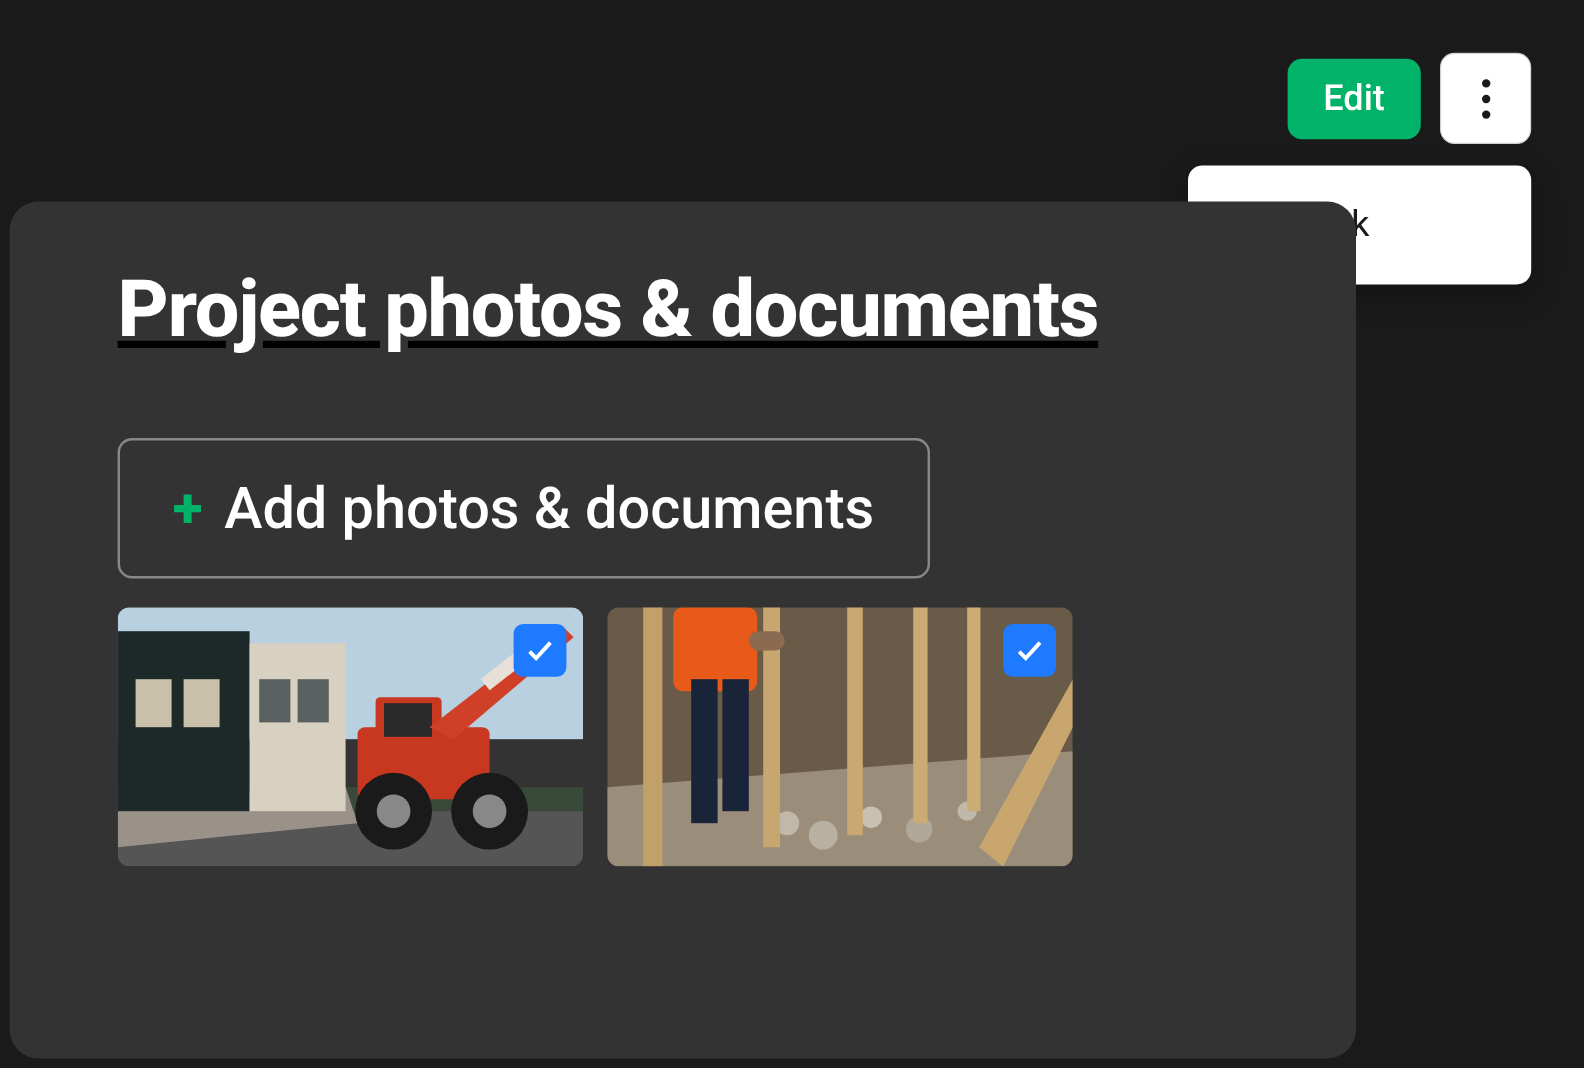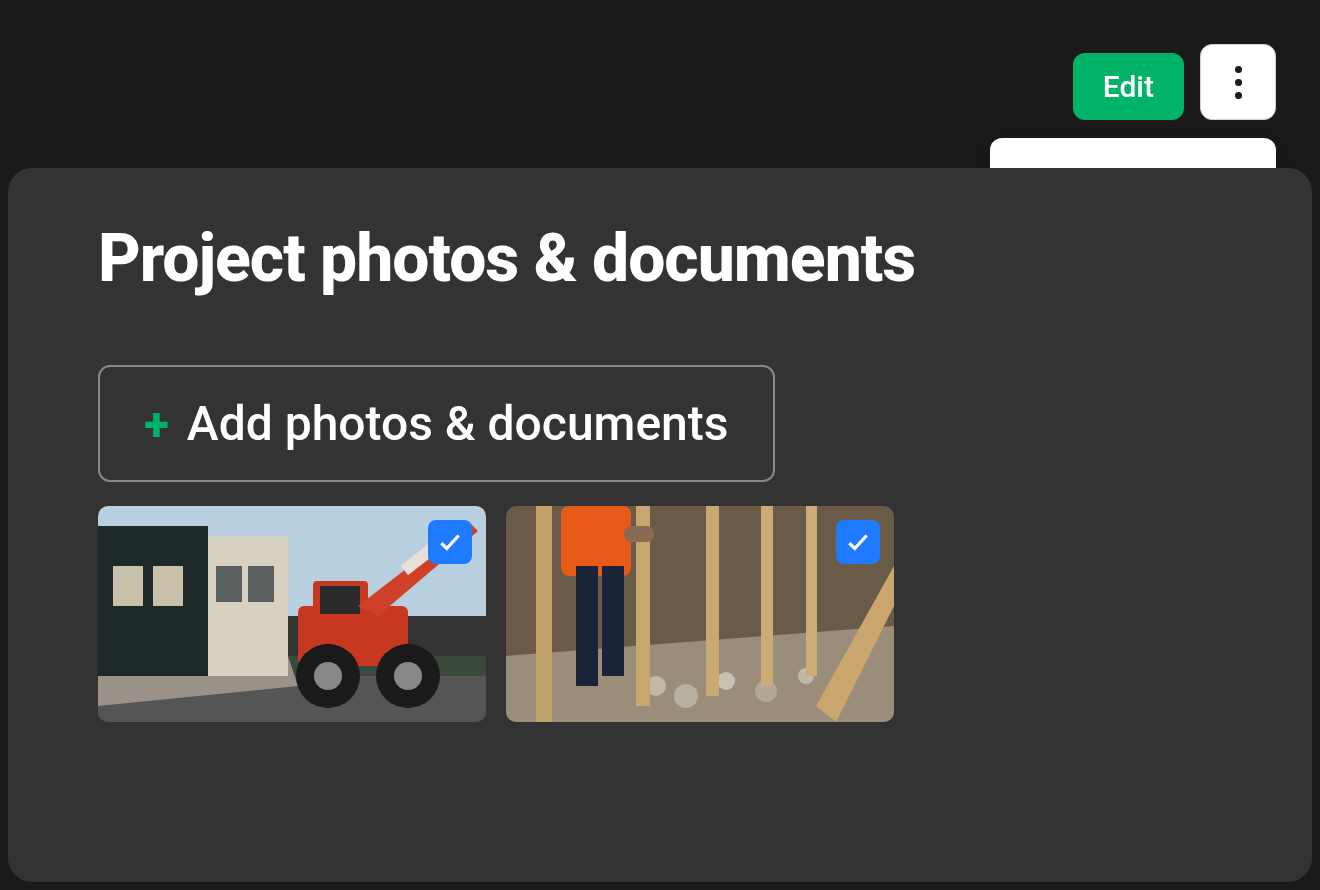--- a/index.html
+++ b/index.html
@@ -23,21 +23,21 @@
       height: 890px;
       background: #1a1a1a;
       border-radius: 24px;
     }
     .toolbar {
       position: absolute;
       top: 44px;
       right: 44px;
       display: flex;
       gap: 16px;
-      align-items: flex-end;
+      align-items: center;
       padding-left: 20px;
     }
     .edit-btn {
       background: #00b368;
       color: #ffffff;
       border: none;
       border-radius: 12px;
       padding: 16px 30px;
       font-size: 30px;
       font-weight: 500;
@@ -78,25 +78,26 @@
     }
     .dropdown-item {
       font-size: 30px;
       color: #1a1a1a;
       cursor: pointer;
     }
     .panel {
       position: absolute;
       top: 168px;
       left: 8px;
-      width: 1304px;
+      width: 1122px;
       height: 714px;
       background: #333333;
       border-radius: 24px;
       padding: 52px 90px;
+      text-decoration: underline;
     }
     .panel-title {
       color: #ffffff;
       font-size: 66px;
       font-weight: 800;
       letter-spacing: -1px;
       margin-bottom: 68px;
     }
     .add-btn {
       display: inline-flex;

